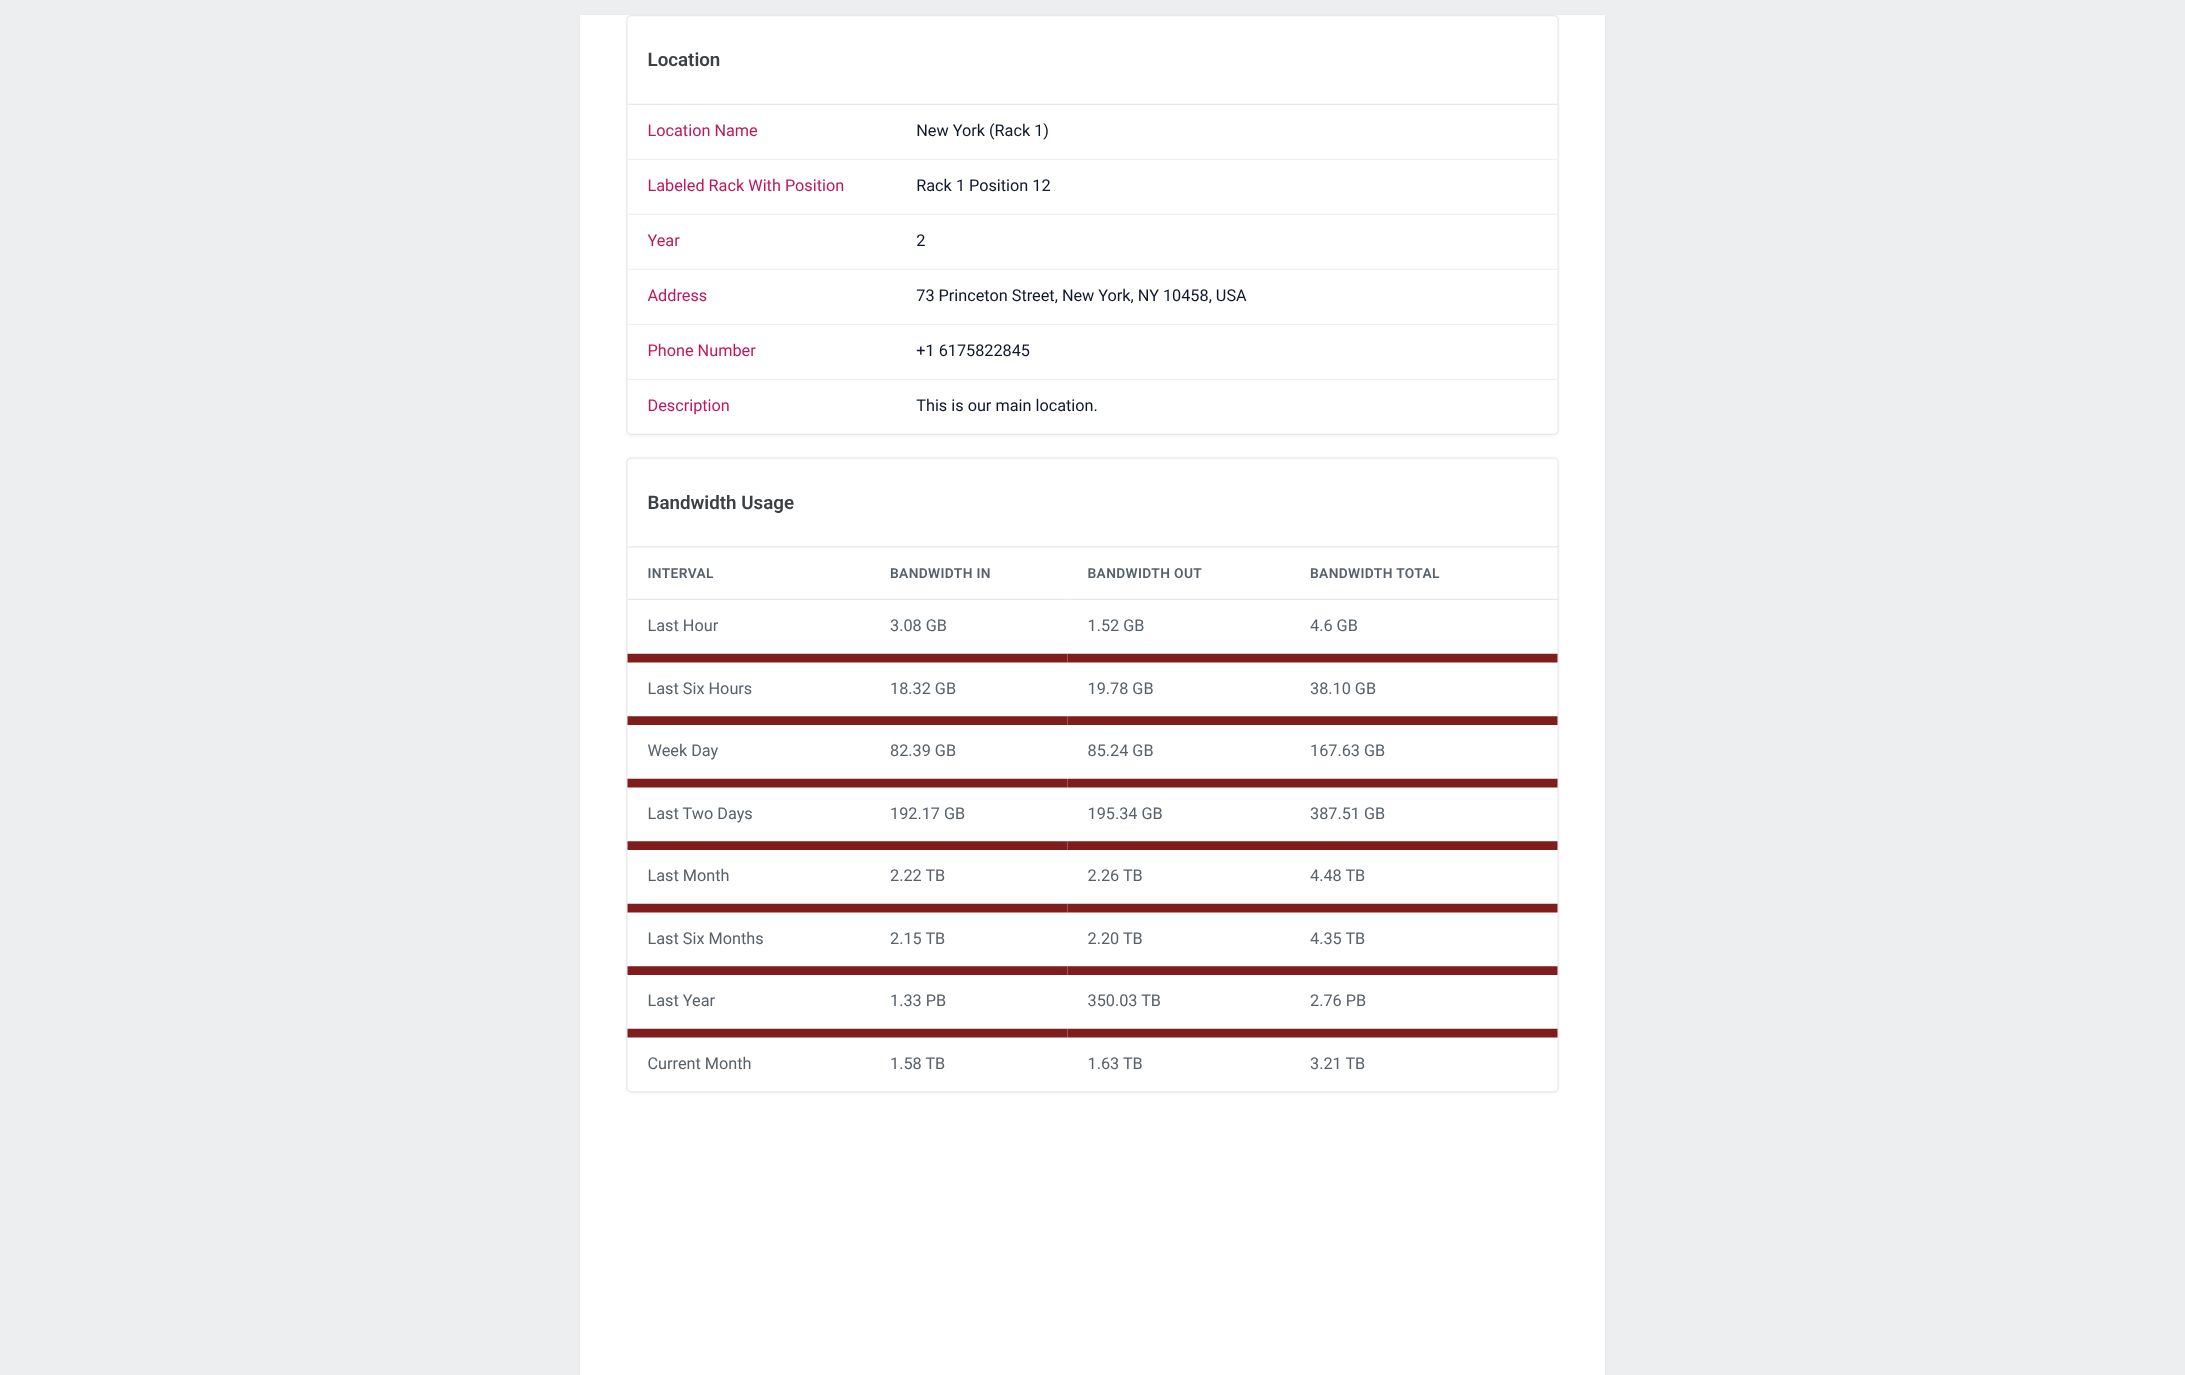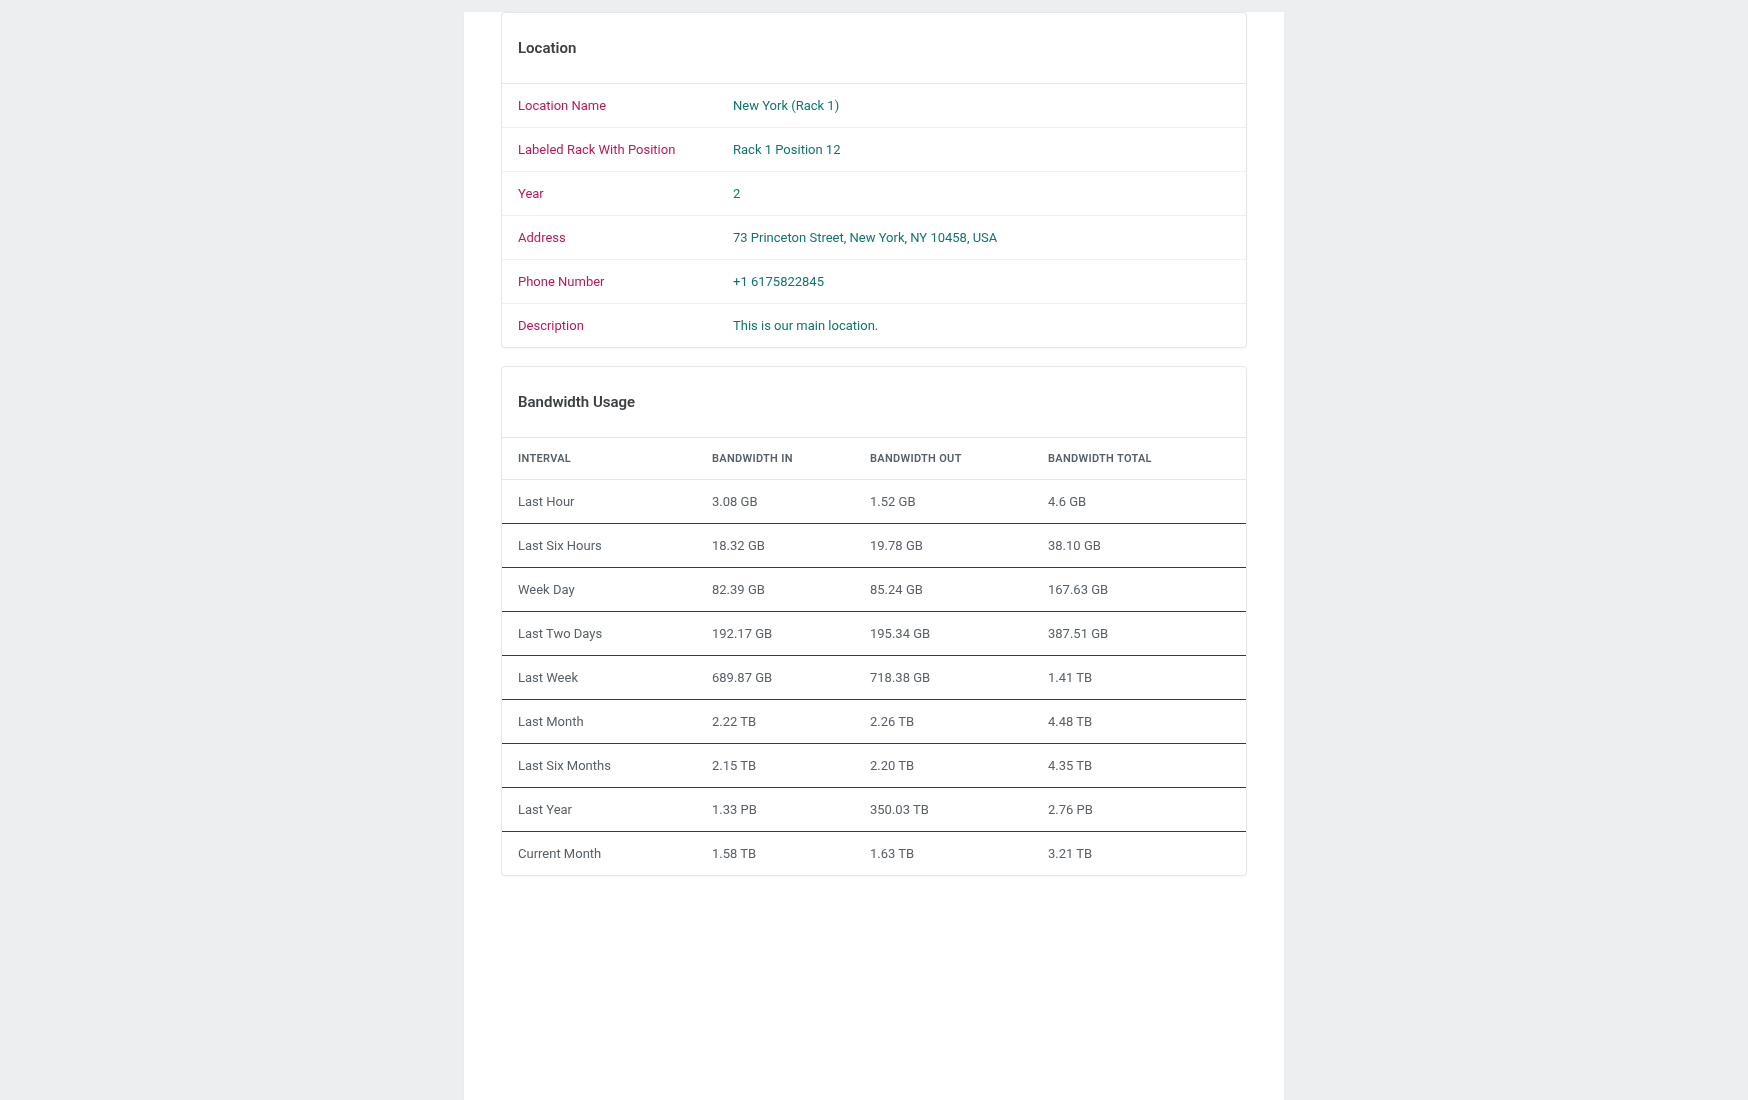--- a/index.html
+++ b/index.html
@@ -47,40 +47,40 @@
     border-bottom: none;
   }
   .kv-label {
     width: 215px;
     flex-shrink: 0;
     font-size: 13px;
     color: #be185d;
   }
   .kv-value {
     font-size: 13px;
-    color: #0f766e;
+    color: #0f172a;
   }
   .table {
     width: 100%;
     border-collapse: collapse;
   }
   .table th {
     text-align: left;
     font-size: 11px;
     font-weight: 600;
     color: #56606a;
     letter-spacing: 0.3px;
     padding: 14px 16px;
     border-bottom: 1px solid #e5e7eb;
   }
   .table td {
     font-size: 13px;
     color: #586069;
     padding: 14px 16px;
-    border-bottom: 1px solid #7f1d1d;
+    border-bottom: 7px solid #7f1d1d;
   }
   .table tr:last-child td {
     border-bottom: none;
   }
   .col-interval { width: 194px; }
   .col-in { width: 158px; }
   .col-out { width: 178px; }
   .col-total { }
 </style>
 </head>
@@ -152,26 +152,20 @@
             <td class="col-out">85.24 GB</td>
             <td class="col-total">167.63 GB</td>
           </tr>
           <tr>
             <td class="col-interval">Last Two Days</td>
             <td class="col-in">192.17 GB</td>
             <td class="col-out">195.34 GB</td>
             <td class="col-total">387.51 GB</td>
           </tr>
           <tr>
-            <td class="col-interval">Last Week</td>
-            <td class="col-in">689.87 GB</td>
-            <td class="col-out">718.38 GB</td>
-            <td class="col-total">1.41 TB</td>
-          </tr>
-          <tr>
             <td class="col-interval">Last Month</td>
             <td class="col-in">2.22 TB</td>
             <td class="col-out">2.26 TB</td>
             <td class="col-total">4.48 TB</td>
           </tr>
           <tr>
             <td class="col-interval">Last Six Months</td>
             <td class="col-in">2.15 TB</td>
             <td class="col-out">2.20 TB</td>
             <td class="col-total">4.35 TB</td>

